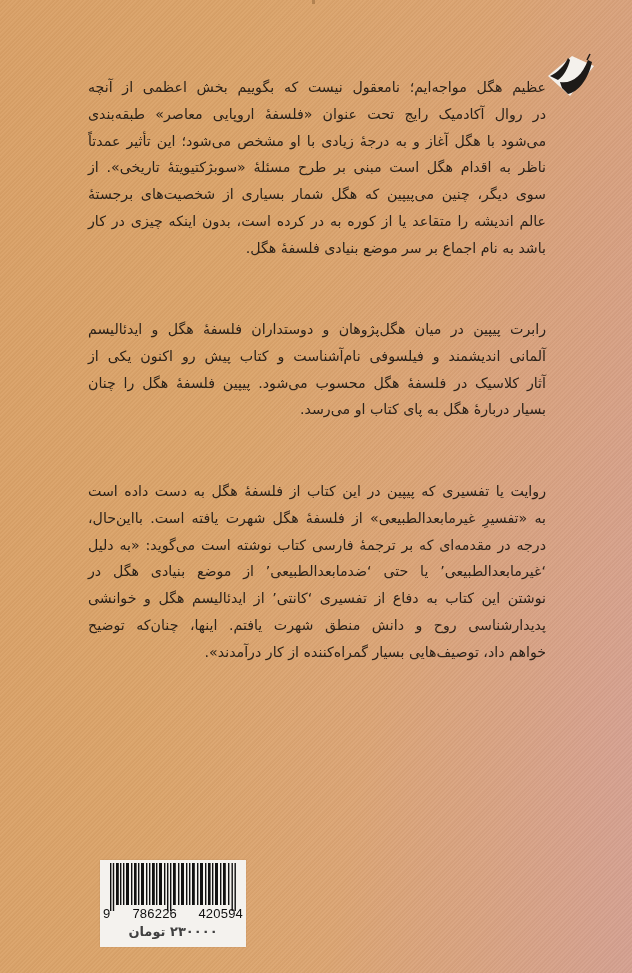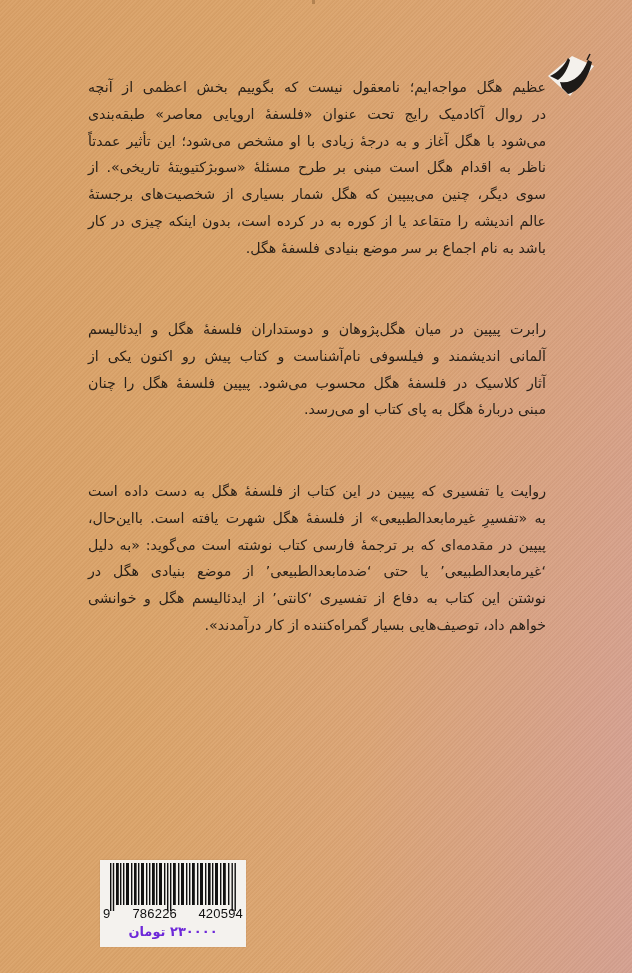--- a/index.html
+++ b/index.html
@@ -91,21 +91,21 @@
     .barcode-digits .d-group { }
     .price {
       position: absolute;
       left: 0;
       top: 64px;
       width: 146px;
       text-align: center;
       font-family: "DejaVu Sans", sans-serif;
       font-weight: bold;
       font-size: 13px;
-      color: #6d28d9;
+      color: #404040;
       direction: rtl;
     }
   </style>
 </head>
 <body>
 
 <div class="cover"></div>
 <div class="top-mark"></div>
 
 <svg class="logo" viewBox="0 0 50 46">
@@ -122,29 +122,30 @@
   <span class="line">ناظر به اقدام هگل است مبنی بر طرح مسئلهٔ «سوبژکتیویتهٔ تاریخی». از</span>
   <span class="line">سوی دیگر، چنین می‌پیپین که هگل شمار بسیاری از شخصیت‌های برجستهٔ</span>
   <span class="line">عالم اندیشه را متقاعد یا از کوره به در کرده است، بدون اینکه چیزی در کار</span>
   <span class="line last">باشد به نام اجماع بر سر موضع بنیادی فلسفهٔ هگل.</span>
 </div>
 
 <div class="body-text para" id="para2">
   <span class="line">رابرت پیپین در میان هگل‌پژوهان و دوستداران فلسفهٔ هگل و ایدئالیسم</span>
   <span class="line">آلمانی اندیشمند و فیلسوفی نام‌آشناست و کتاب پیش رو اکنون یکی از</span>
   <span class="line">آثار کلاسیک در فلسفهٔ هگل محسوب می‌شود. پیپین فلسفهٔ هگل را چنان</span>
-  <span class="line last">مبنی دربارهٔ هگل به پای کتاب او می‌رسد.</span>
+  <span class="line last">بسیار دربارهٔ هگل به پای کتاب او می‌رسد.</span>
 </div>
 
 <div class="body-text para" id="para3">
   <span class="line">روایت یا تفسیری که پیپین در این کتاب از فلسفهٔ هگل به دست داده است</span>
   <span class="line">به «تفسیرِ غیرمابعدالطبیعی» از فلسفهٔ هگل شهرت یافته است. بااین‌حال،</span>
-  <span class="line">پیپین در مقدمه‌ای که بر ترجمهٔ فارسی کتاب نوشته است می‌گوید: «به دلیل</span>
+  <span class="line">درجه در مقدمه‌ای که بر ترجمهٔ فارسی کتاب نوشته است می‌گوید: «به دلیل</span>
   <span class="line">‘غیرمابعدالطبیعی’ یا حتی ‘ضدمابعدالطبیعی’ از موضع بنیادی هگل در</span>
   <span class="line">نوشتن این کتاب به دفاع از تفسیری ‘کانتی’ از ایدئالیسم هگل و خوانشی</span>
+  <span class="line">پدیدارشناسی روح و دانش منطق شهرت یافتم. اینها، چنان‌که توضیح</span>
   <span class="line last">خواهم داد، توصیف‌هایی بسیار گمراه‌کننده از کار درآمدند».</span>
 </div>
 
 <div class="barcode-box">
   <svg class="barcode-bars" viewBox="0 0 126 48" preserveAspectRatio="none">
     <g fill="#111">
       <rect x="0" y="0" width="1.4" height="48"></rect>
       <rect x="2.8" y="0" width="1.4" height="48"></rect>
       <rect x="6" y="0" width="2.8" height="42"></rect>
       <rect x="10" y="0" width="1.4" height="42"></rect>

